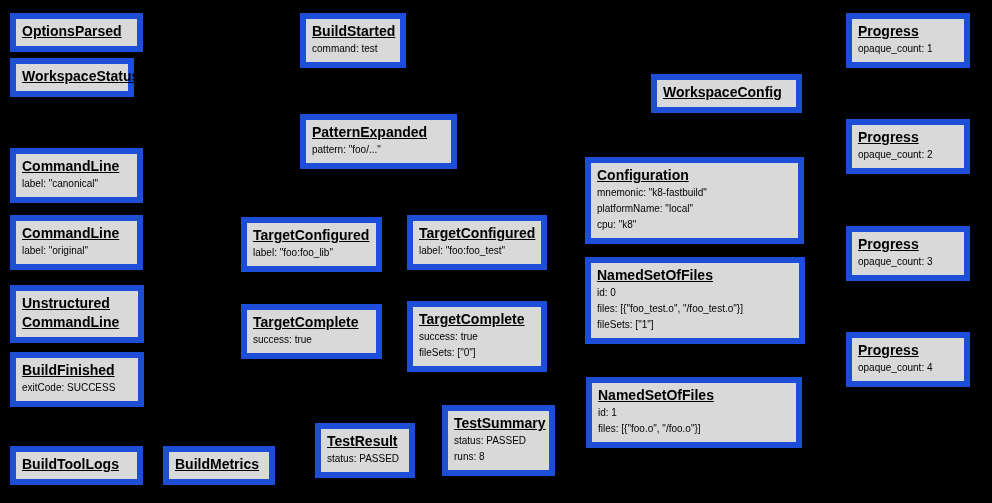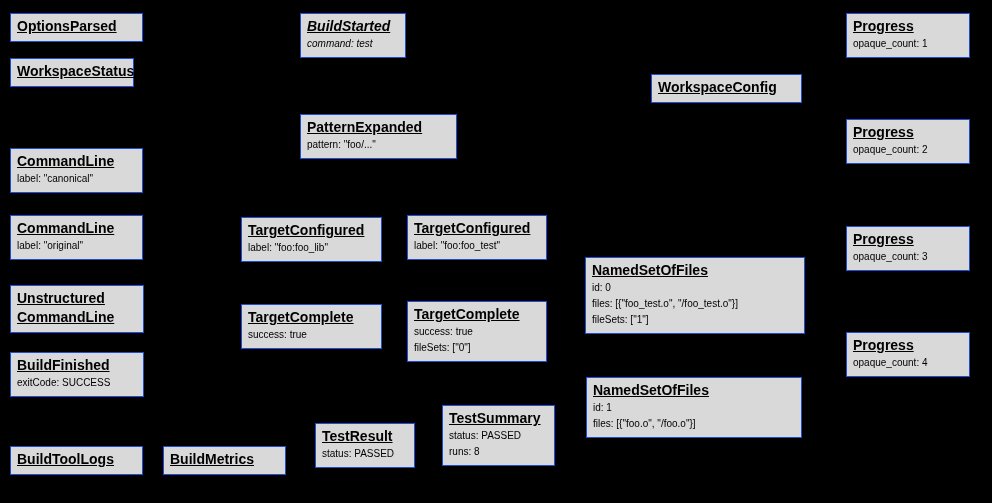--- a/index.html
+++ b/index.html
@@ -14,21 +14,21 @@
   .canvas {
     position: relative;
     width: 992px;
     height: 503px;
     background: #000000;
   }
   .box {
     position: absolute;
     box-sizing: border-box;
     background: #d9d9d9;
-    border: 1px solid #1d4ed8;
+    border: 6px solid #1d4ed8;
     padding: 3px 6px 5px 6px;
     color: #000000;
   }
   .title {
     font-size: 14px;
     font-weight: bold;
     text-decoration: underline;
     line-height: 19px;
     color: #000000;
   }
@@ -69,25 +69,25 @@
 
   <div class="box" style="left:10px; top:352px; width:134px;">
     <div class="title">BuildFinished</div>
     <div class="line">exitCode: SUCCESS</div>
   </div>
 
   <div class="box" style="left:10px; top:446px; width:133px;">
     <div class="title">BuildToolLogs</div>
   </div>
 
-  <div class="box" style="left:163px; top:446px; width:123px;">
+  <div class="box" style="left:163px; top:446px; width:112px;">
     <div class="title">BuildMetrics</div>
   </div>
 
-  <div class="box" style="left:300px; top:13px; width:106px;font-style:italic;">
+  <div class="box" style="left:300px; top:13px; width:106px;">
     <div class="title">BuildStarted</div>
     <div class="line">command: test</div>
   </div>
 
   <div class="box" style="left:300px; top:114px; width:157px;">
     <div class="title">PatternExpanded</div>
     <div class="line">pattern: "foo/..."</div>
   </div>
 
   <div class="box" style="left:241px; top:217px; width:141px;">
@@ -119,20 +119,26 @@
   <div class="box" style="left:442px; top:405px; width:113px;">
     <div class="title">TestSummary</div>
     <div class="line">status: PASSED</div>
     <div class="line">runs: 8</div>
   </div>
 
   <div class="box" style="left:651px; top:74px; width:151px;">
     <div class="title">WorkspaceConfig</div>
   </div>
 
+  <div class="box" style="left:585px; top:157px; width:219px;">
+    <div class="title">Configuration</div>
+    <div class="line">mnemonic: "k8-fastbuild"</div>
+    <div class="line">platformName: "local"</div>
+    <div class="line">cpu: "k8"</div>
+  </div>
 
   <div class="box" style="left:585px; top:257px; width:220px;">
     <div class="title">NamedSetOfFiles</div>
     <div class="line">id: 0</div>
     <div class="line">files: [{"foo_test.o", "/foo_test.o"}]</div>
     <div class="line">fileSets: ["1"]</div>
   </div>
 
   <div class="box" style="left:586px; top:377px; width:216px;">
     <div class="title">NamedSetOfFiles</div>

